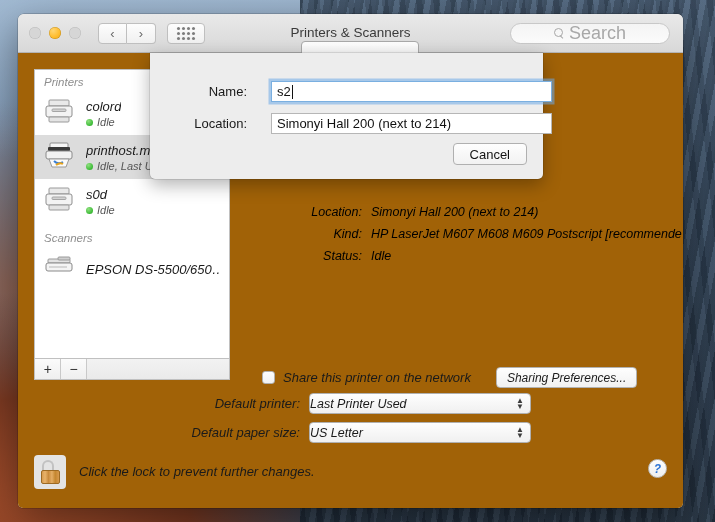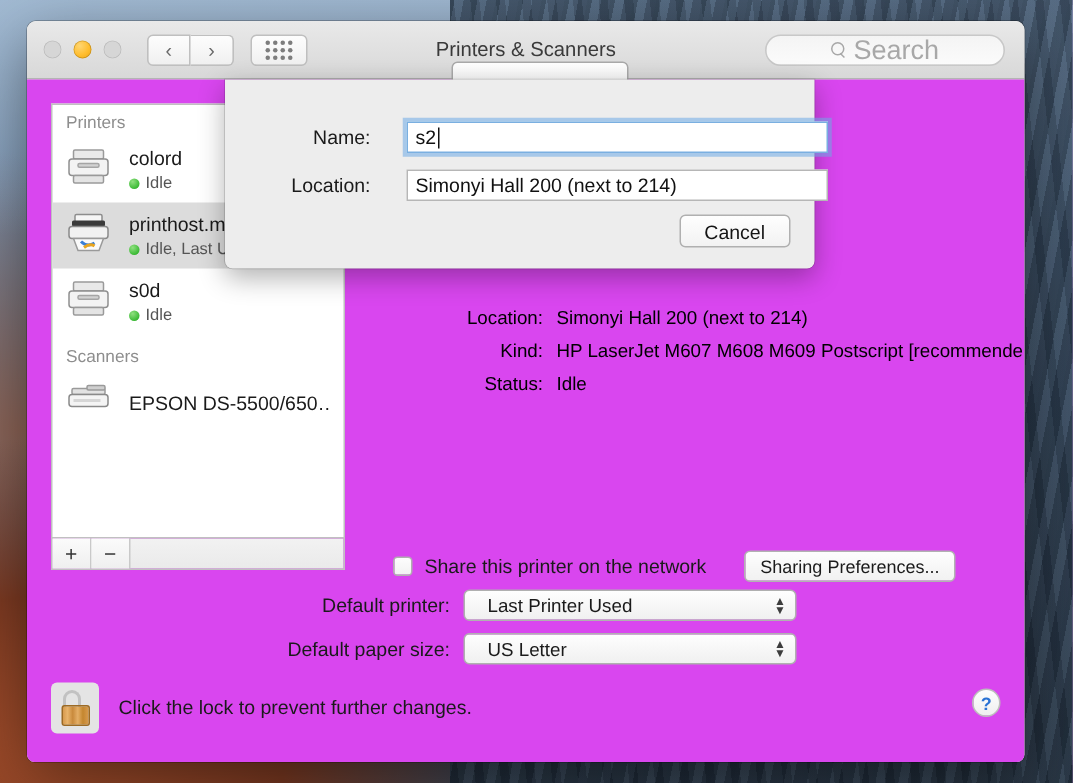--- a/index.html
+++ b/index.html
@@ -99,21 +99,21 @@
     content: ""; position: absolute; left: 0; top: 0;
     width: 7px; height: 7px; border: 1.3px solid #a8a8a8; border-radius: 50%;
   }
   .mag::after {
     content: ""; position: absolute; left: 6.5px; top: 7px;
     width: 4px; height: 1.3px; background: #a8a8a8; transform: rotate(45deg);
     transform-origin: left center;
   }
 
   
-  .content { position: relative; height: 455px; background: #d946ef; }
+  .content { position: relative; height: 455px; background: #a16207; font-style: italic; }
 
   
   .listbox {
     position: absolute; left: 16px; top: 16px;
     width: 196px; height: 289px;
     background: #fff;
     border: 1px solid #c0c0c0;
     border-bottom: none;
     overflow: hidden;
   }
@@ -191,21 +191,21 @@
 
   
   .poprow { position: absolute; display: flex; align-items: center; }
   .poplabel { font-size: 13px; color: #1a1a1a; text-align: right; width: 142px; }
   .popup {
     margin-left: 9px; width: 222px; height: 21px;
     background: linear-gradient(180deg,#fefefe,#f0f0f0);
     border: 1px solid #b0b0b0; border-radius: 4px;
     display: flex; align-items: center; position: relative;
     font-size: 12.5px; color: #1a1a1a;
-    padding-left: 15px;
+    padding-left: 0;
   }
   .stepper {
     position: absolute; right: 6px; top: 50%; transform: translateY(-50%);
     display: flex; flex-direction: column; align-items: center;
     line-height: 6px; font-size: 8px; color: #3c3c3c;
   }
 
   
   .lockbar { position: absolute; left: 0; right: 0; bottom: 0; height: 58px; }
   .lockbtn {

